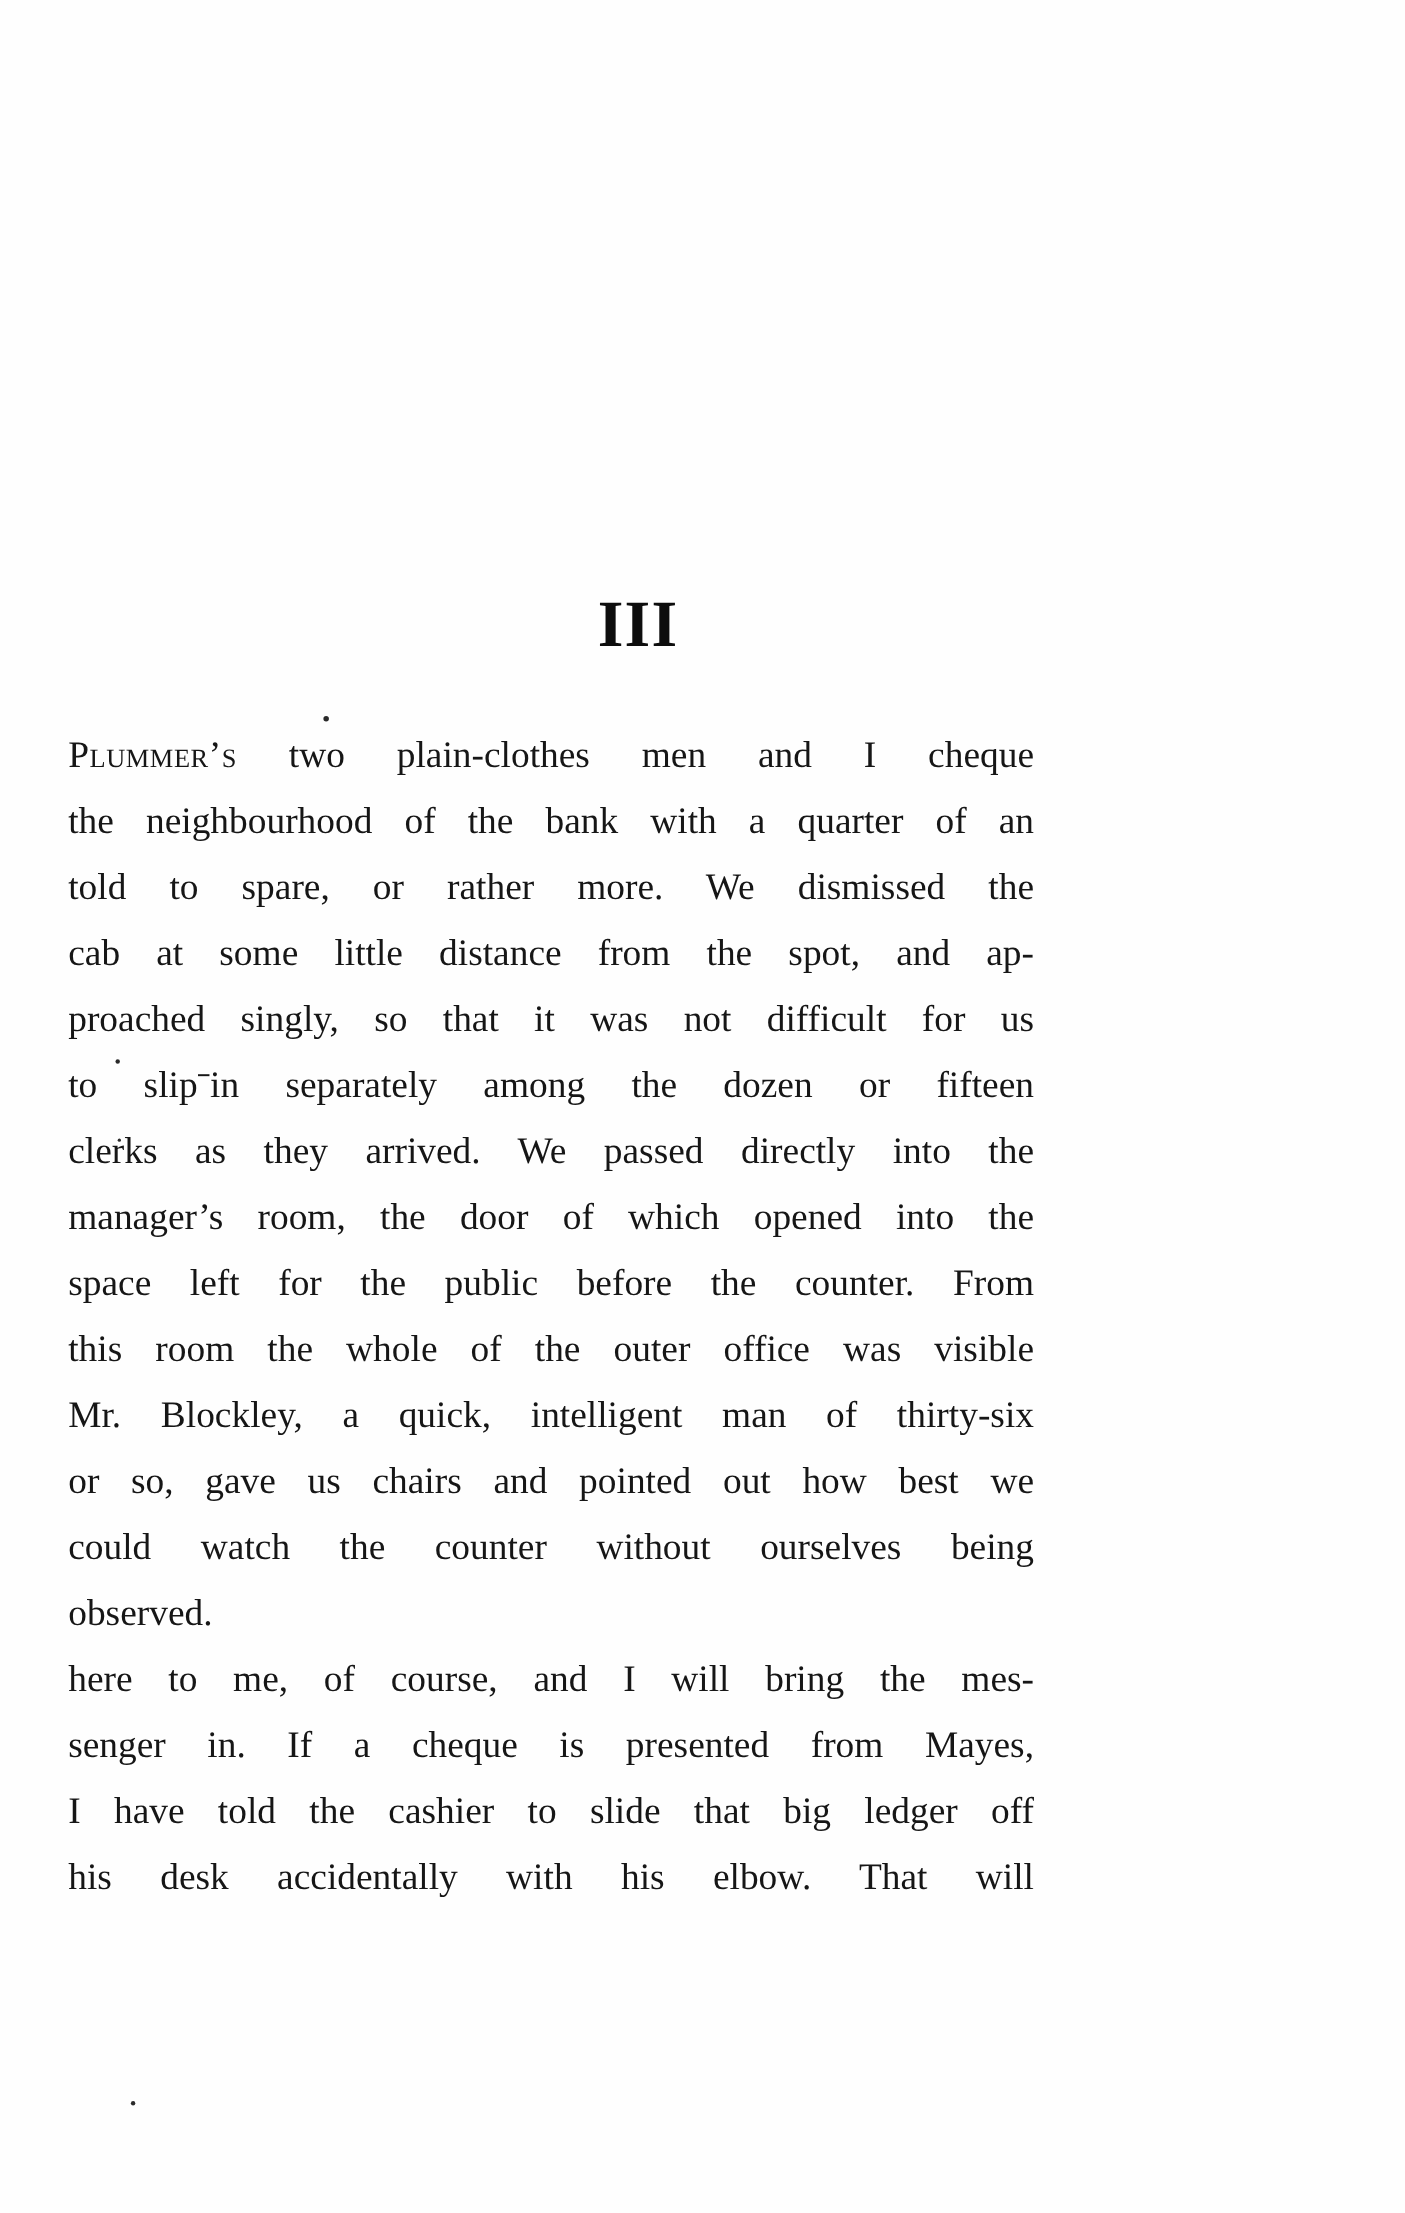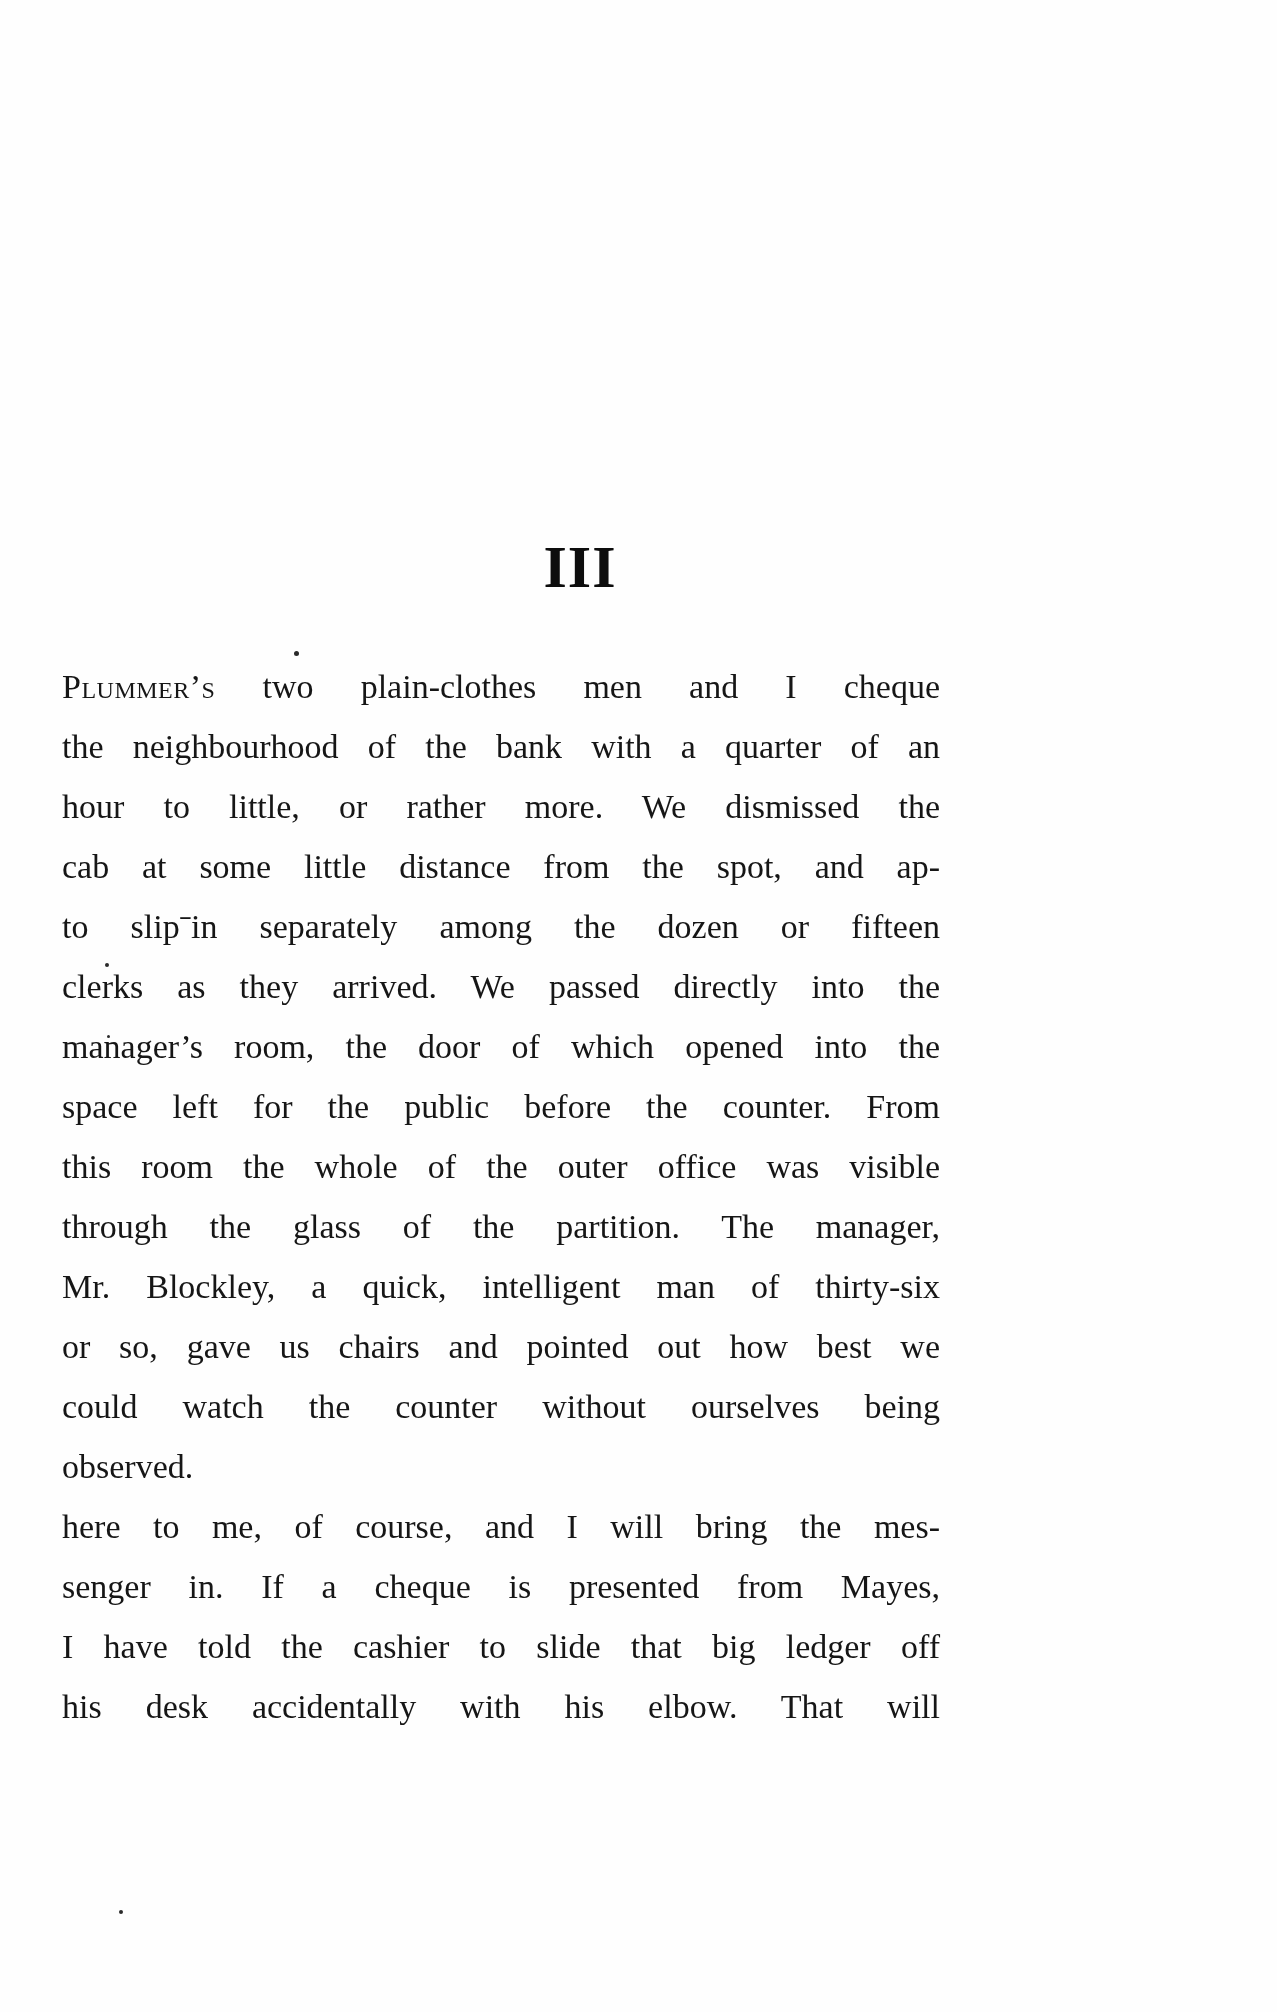--- a/index.html
+++ b/index.html
@@ -73,28 +73,28 @@
   <div class="artifact a1"></div>
   <div class="artifact a2"></div>
   <div class="artifact a3"></div>
   <div class="artifact a4"></div>
 
   <div class="textblock">
 
     <div class="paragraph">
       <div class="line"><span class="lead">Plummer’s</span> <span>two plain-clothes men and I cheque</span></div>
       <div class="line">the neighbourhood of the bank with a quarter of an</div>
-      <div class="line">hour to little, or rather more. We dismissed the</div>
+      <div class="line">told to spare, or rather more. We dismissed the</div>
       <div class="line">cab at some little distance from the spot, and ap-</div>
+      <div class="line">proached singly, so that it was not difficult for us</div>
       <div class="line">to slipˉin separately among the dozen or fifteen</div>
       <div class="line">clerks as they arrived. We passed directly into the</div>
       <div class="line">manager’s room, the door of which opened into the</div>
       <div class="line">space left for the public before the counter. From</div>
       <div class="line">this room the whole of the outer office was visible</div>
-      <div class="line">through the glass of the partition. The manager,</div>
       <div class="line">Mr. Blockley, a quick, intelligent man of thirty-six</div>
       <div class="line">or so, gave us chairs and pointed out how best we</div>
       <div class="line">could watch the counter without ourselves being</div>
       <div class="line short">observed.</div>
     </div>
 
     <div class="paragraph">
       <div class="line">here to me, of course, and I will bring the mes-</div>
       <div class="line">senger in. If a cheque is presented from Mayes,</div>
       <div class="line">I have told the cashier to slide that big ledger off</div>

